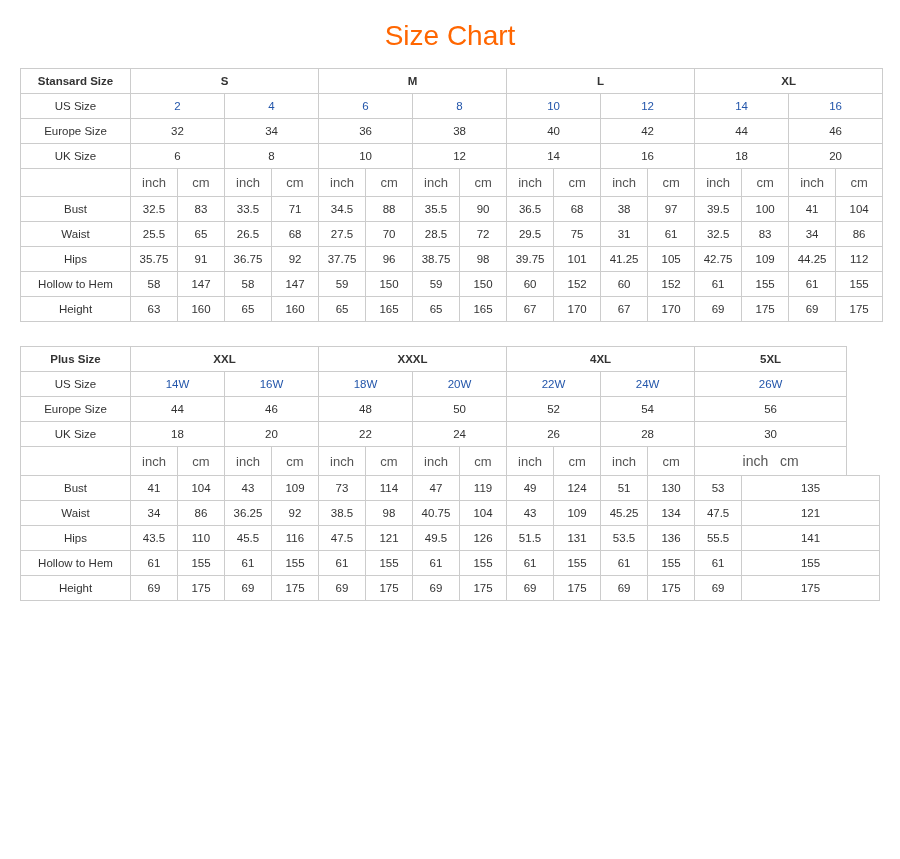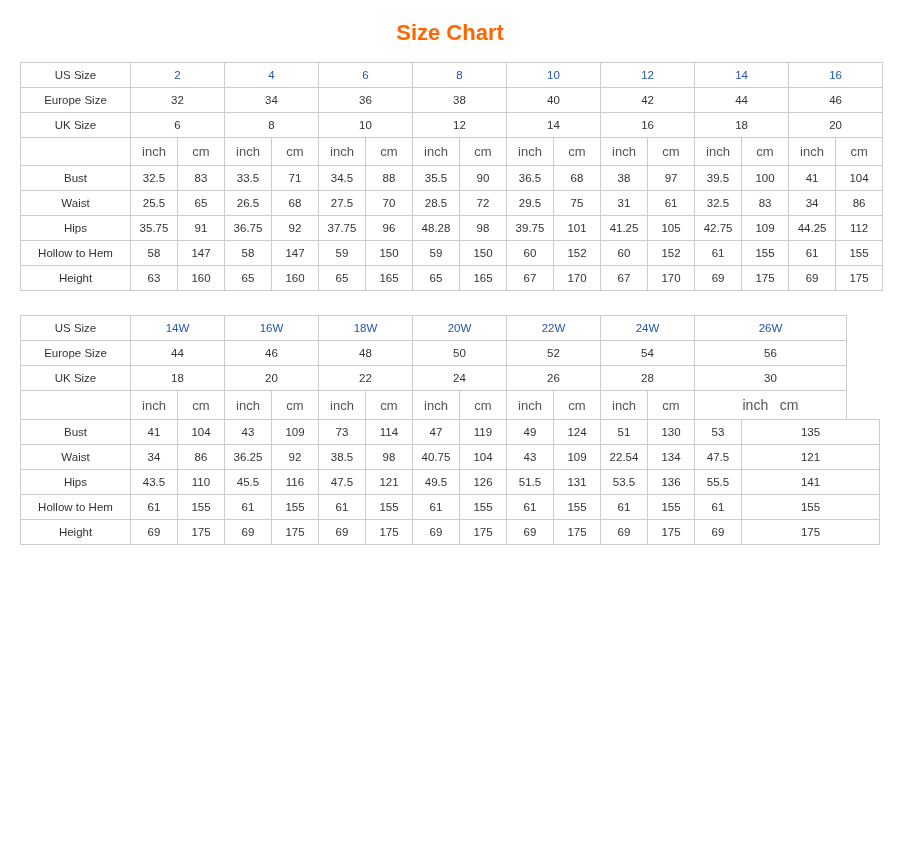--- a/index.html
+++ b/index.html
@@ -7,23 +7,23 @@
       background: #fff;
       font-family: Arial, sans-serif;
       font-size: 12px;
       color: #333;
       padding: 20px;
       width: 900px;
     }
     h1 {
       text-align: center;
       color: #ff6600;
-      font-size: 22px;
+      font-size: 28px;
       margin-bottom: 16px;
-      font-weight: bold;
+      font-weight: normal;
     }
     .table-section {
       margin-bottom: 24px;
     }
     table {
       width: 100%;
       border-collapse: collapse;
       table-layout: fixed;
     }
     th, td {
@@ -69,20 +69,27 @@
       <col style="width:47px">
         <col style="width:47px">
       <col style="width:47px">
         <col style="width:47px">
       <col style="width:47px">
         <col style="width:47px">
       <col style="width:47px">
         <col style="width:47px">
     </colgroup>
     <thead>
+      <tr>
+        <th class="row-header size-group-header">Stansard Size</th>
+        <th colspan="4" class="size-group-header">S</th>
+        <th colspan="4" class="size-group-header">M</th>
+        <th colspan="4" class="size-group-header">L</th>
+        <th colspan="4" class="size-group-header">XL</th>
+      </tr>
       <tr>
         <td class="row-header">US Size</td>
         <td colspan="2" class="us-size-val">2</td>
         <td colspan="2" class="us-size-val">4</td>
         <td colspan="2" class="us-size-val">6</td>
         <td colspan="2" class="us-size-val">8</td>
         <td colspan="2" class="us-size-val">10</td>
         <td colspan="2" class="us-size-val">12</td>
         <td colspan="2" class="us-size-val">14</td>
         <td colspan="2" class="us-size-val">16</td>
@@ -169,21 +176,21 @@
           <td>86</td>
         </tr>
         <tr>
           <td class="row-header">Hips</td>
           <td>35.75</td>
           <td>91</td>
           <td>36.75</td>
           <td>92</td>
           <td>37.75</td>
           <td>96</td>
-          <td>48.28</td>
+          <td>38.75</td>
           <td>98</td>
           <td>39.75</td>
           <td>101</td>
           <td>41.25</td>
           <td>105</td>
           <td>42.75</td>
           <td>109</td>
           <td>44.25</td>
           <td>112</td>
         </tr>
@@ -243,20 +250,27 @@
         <col style="width:47px">
       <col style="width:47px">
         <col style="width:47px">
       <col style="width:47px">
         <col style="width:47px">
       <col style="width:47px">
         <col style="width:47px">
       <col style="width:58px">
     </colgroup>
     <thead>
+      <tr>
+        <th class="row-header size-group-header">Plus Size</th>
+        <th colspan="4" class="size-group-header">XXL</th>
+        <th colspan="4" class="size-group-header">XXXL</th>
+        <th colspan="4" class="size-group-header">4XL</th>
+        <th colspan="3" class="size-group-header">5XL</th>
+      </tr>
       <tr>
         <td class="row-header">US Size</td>
         <td colspan="2" class="us-size-val">14W</td>
         <td colspan="2" class="us-size-val">16W</td>
         <td colspan="2" class="us-size-val">18W</td>
         <td colspan="2" class="us-size-val">20W</td>
         <td colspan="2" class="us-size-val">22W</td>
         <td colspan="2" class="us-size-val">24W</td>
         <td colspan="3" class="us-size-val">26W</td>
       </tr>
@@ -320,21 +334,21 @@
           <td>34</td>
           <td>86</td>
           <td>36.25</td>
           <td>92</td>
           <td>38.5</td>
           <td>98</td>
           <td>40.75</td>
           <td>104</td>
           <td>43</td>
           <td>109</td>
-          <td>22.54</td>
+          <td>45.25</td>
           <td>134</td>
           <td>47.5</td>
           <td colspan="3">121</td>
         </tr>
         <tr>
           <td class="row-header">Hips</td>
           <td>43.5</td>
           <td>110</td>
           <td>45.5</td>
           <td>116</td>

